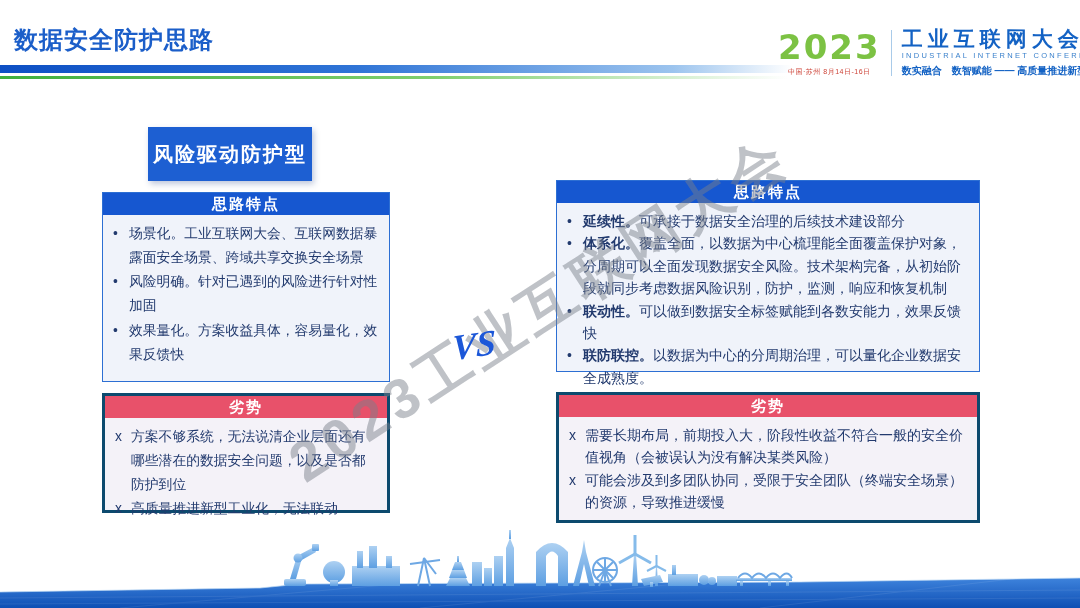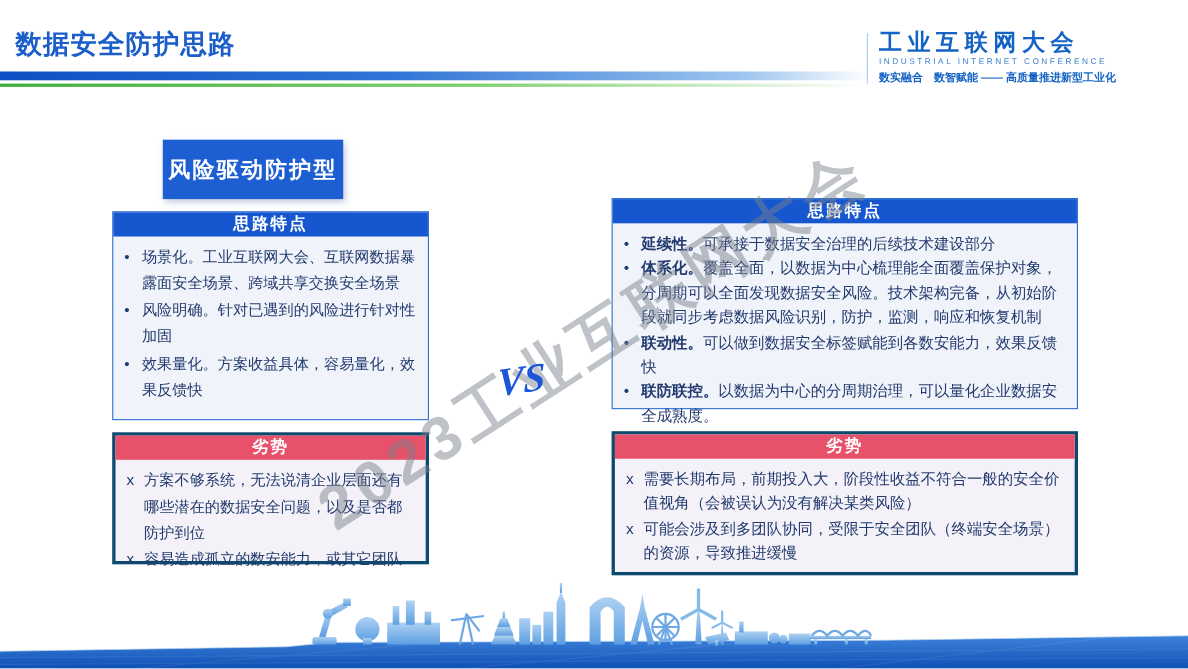--- a/index.html
+++ b/index.html
@@ -88,20 +88,24 @@
 </head>
 <body>
 
 <div class="slide">
 
   <h1 class="title">数据安全防护思路</h1>
   <div class="rule-blue"></div>
   <div class="rule-green"></div>
 
   <div class="logo">
+    <div class="logo-left">
+      <div class="logo-year">2023</div>
+      <div class="logo-venue">中国·苏州  8月14日-16日</div>
+    </div>
     <div class="logo-divider"></div>
     <div class="logo-right">
       <div class="logo-cn">工业互联网大会</div>
       <div class="logo-en">INDUSTRIAL INTERNET CONFERENCE</div>
       <div class="logo-tagline">数实融合　数智赋能 —— 高质量推进新型工业化</div>
     </div>
   </div>
 
   <div class="watermark">2023工业互联网大会</div>
 
@@ -129,21 +133,21 @@
 
   <div class="card cons col-l card-cl">
     <div class="card-header">劣势</div>
     <div class="card-body">
       <div class="row">
         <span class="marker">x</span>
         <span class="txt">方案不够系统，无法说清企业层面还有哪些潜在的数据安全问题，以及是否都防护到位</span>
       </div>
       <div class="row">
         <span class="marker">x</span>
-        <span class="txt">容易造成孤立的数安能力，或其它团队</span>
+        <span class="txt">高质量推进新型工业化，无法联动</span>
       </div>
     </div>
   </div>
 
   <div class="card features col-r card-fr">
     <div class="card-header">思路特点</div>
     <div class="card-body">
       <div class="row">
         <span class="marker">•</span>
         <span class="txt"><b class="lead">延续性。</b><span>可承接于数据安全治理的后续技术建设部分</span></span>

